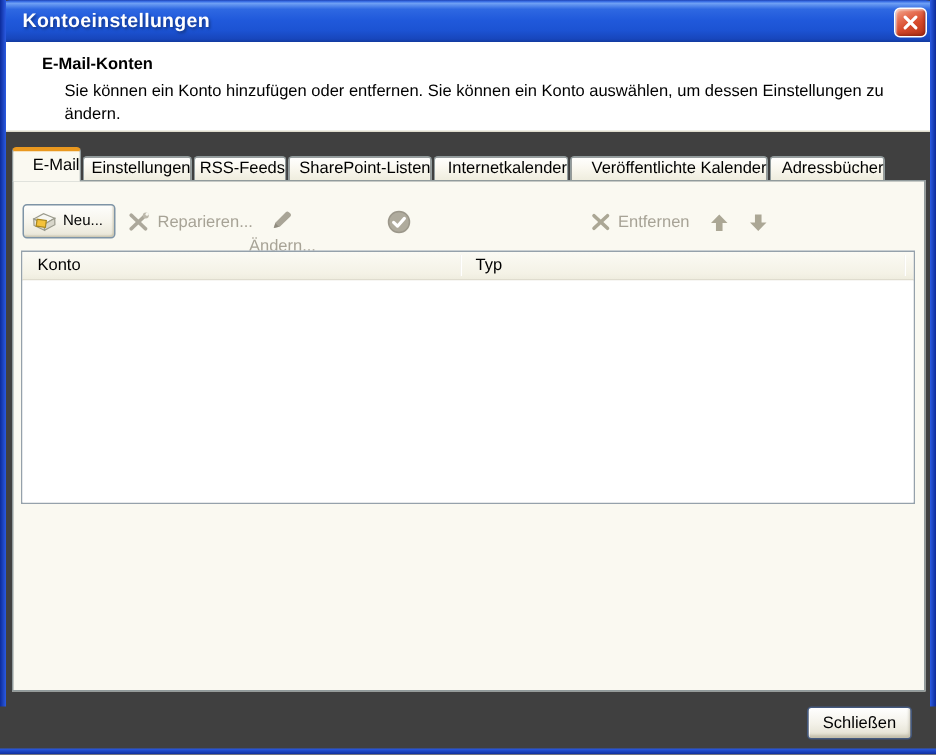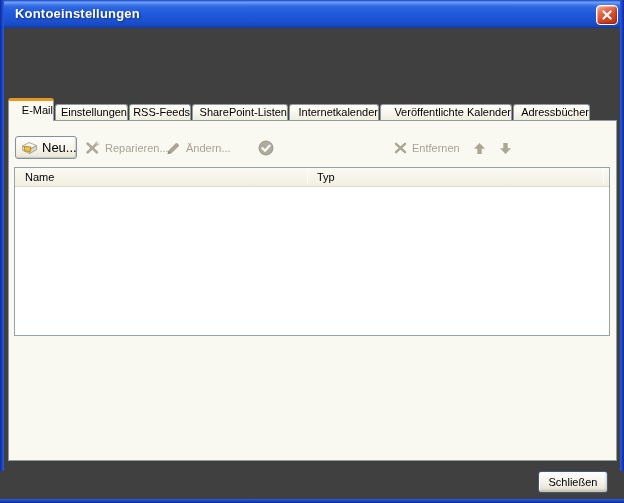--- a/index.html
+++ b/index.html
@@ -66,29 +66,29 @@
     background:#FAF9F1; border:1px solid #919B9C; z-index:2;
   }
 
   
   .neu-btn {
     position:absolute; left:15px; top:136px; width:62px; height:23px; z-index:4;
     border:1px solid #7E94A6; border-radius:3px;
     background:linear-gradient(180deg,#FEFEFC 0%,#F6F4EB 55%,#E9E6D7 100%);
     box-shadow:inset -1px -1px 1px rgba(150,140,110,.35);
     display:flex; align-items:center; gap:4px; padding:0 5px;
-    font-size:13px; color:#000;
+    font-size:10px; color:#000;
   }
   .tbi {
     position:absolute; top:140px; height:16px; z-index:4;
     display:flex; align-items:center; gap:5px;
     font-size:11px; color:#A7A396;
   }
   .tbi-repair  { left:85px; }
-  .tbi-change  { left:166px; }
+  .tbi-change  { left:166px;flex-direction:column; }
   .tbi-default { left:258px; }
   .tbi-remove  { left:394px; }
   .tbi-up      { left:473px; }
   .tbi-down    { left:499px; }
 
   
   .listbox {
     position:absolute; left:14px; top:167px; width:596px; height:169px; z-index:4;
     border:1px solid #95A1AB; background:#fff;
   }
@@ -127,20 +127,24 @@
         <svg width="12" height="12" viewBox="0 0 12 12">
           <g stroke="#fff" stroke-width="2.1" stroke-linecap="round">
             <line x1="2.4" y1="2.4" x2="9.6" y2="9.6"></line>
             <line x1="9.6" y1="2.4" x2="2.4" y2="9.6"></line>
           </g>
         </svg>
       </span>
     </div>
   </div>
 
+  <div class="header-sec">
+    <div class="header-title">E-Mail-Konten</div>
+    <div class="header-desc">Sie können ein Konto hinzufügen oder entfernen. Sie können ein Konto auswählen, um dessen Einstellungen zu ändern.</div>
+  </div>
 
   <div class="tab active" style="left:8px;width:46px;">E-Mail</div>
   <div class="tab" style="left:55px;width:73px;">Einstellungen</div>
   <div class="tab" style="left:129px;width:62px;">RSS-Feeds</div>
   <div class="tab" style="left:289px;width:90px;">Internetkalender</div>
   <div class="tab" style="left:192px;width:96px;">SharePoint-Listen</div>
   <div class="tab" style="left:380px;width:132px;">Veröffentlichte Kalender</div>
   <div class="tab" style="left:513px;width:77px;">Adressbücher</div>
 
   <div class="tab-page"></div>
@@ -213,21 +217,21 @@
   <div class="tbi tbi-down">
     <span class="icon">
       <svg width="13" height="13" viewBox="0 0 13 13">
         <path d="M6.5 12 L1 6.3 L4.3 6.3 L4.3 1 L8.7 1 L8.7 6.3 L12 6.3 Z" fill="#ABA795"></path>
       </svg>
     </span>
   </div>
 
   <div class="listbox">
     <div class="list-header">
-      <span class="col-label col-name-label">Name</span>
+      <span class="col-label col-name-label">Konto</span>
       <span class="col-label col-typ-label">Typ</span>
       <span class="col-sep sep-1"></span>
       <span class="col-sep sep-2"></span>
     </div>
     <div class="list-body"></div>
   </div>
 
   <div class="dlg-close-btn">Schließen</div>
 
   <div class="frame-left"></div>

